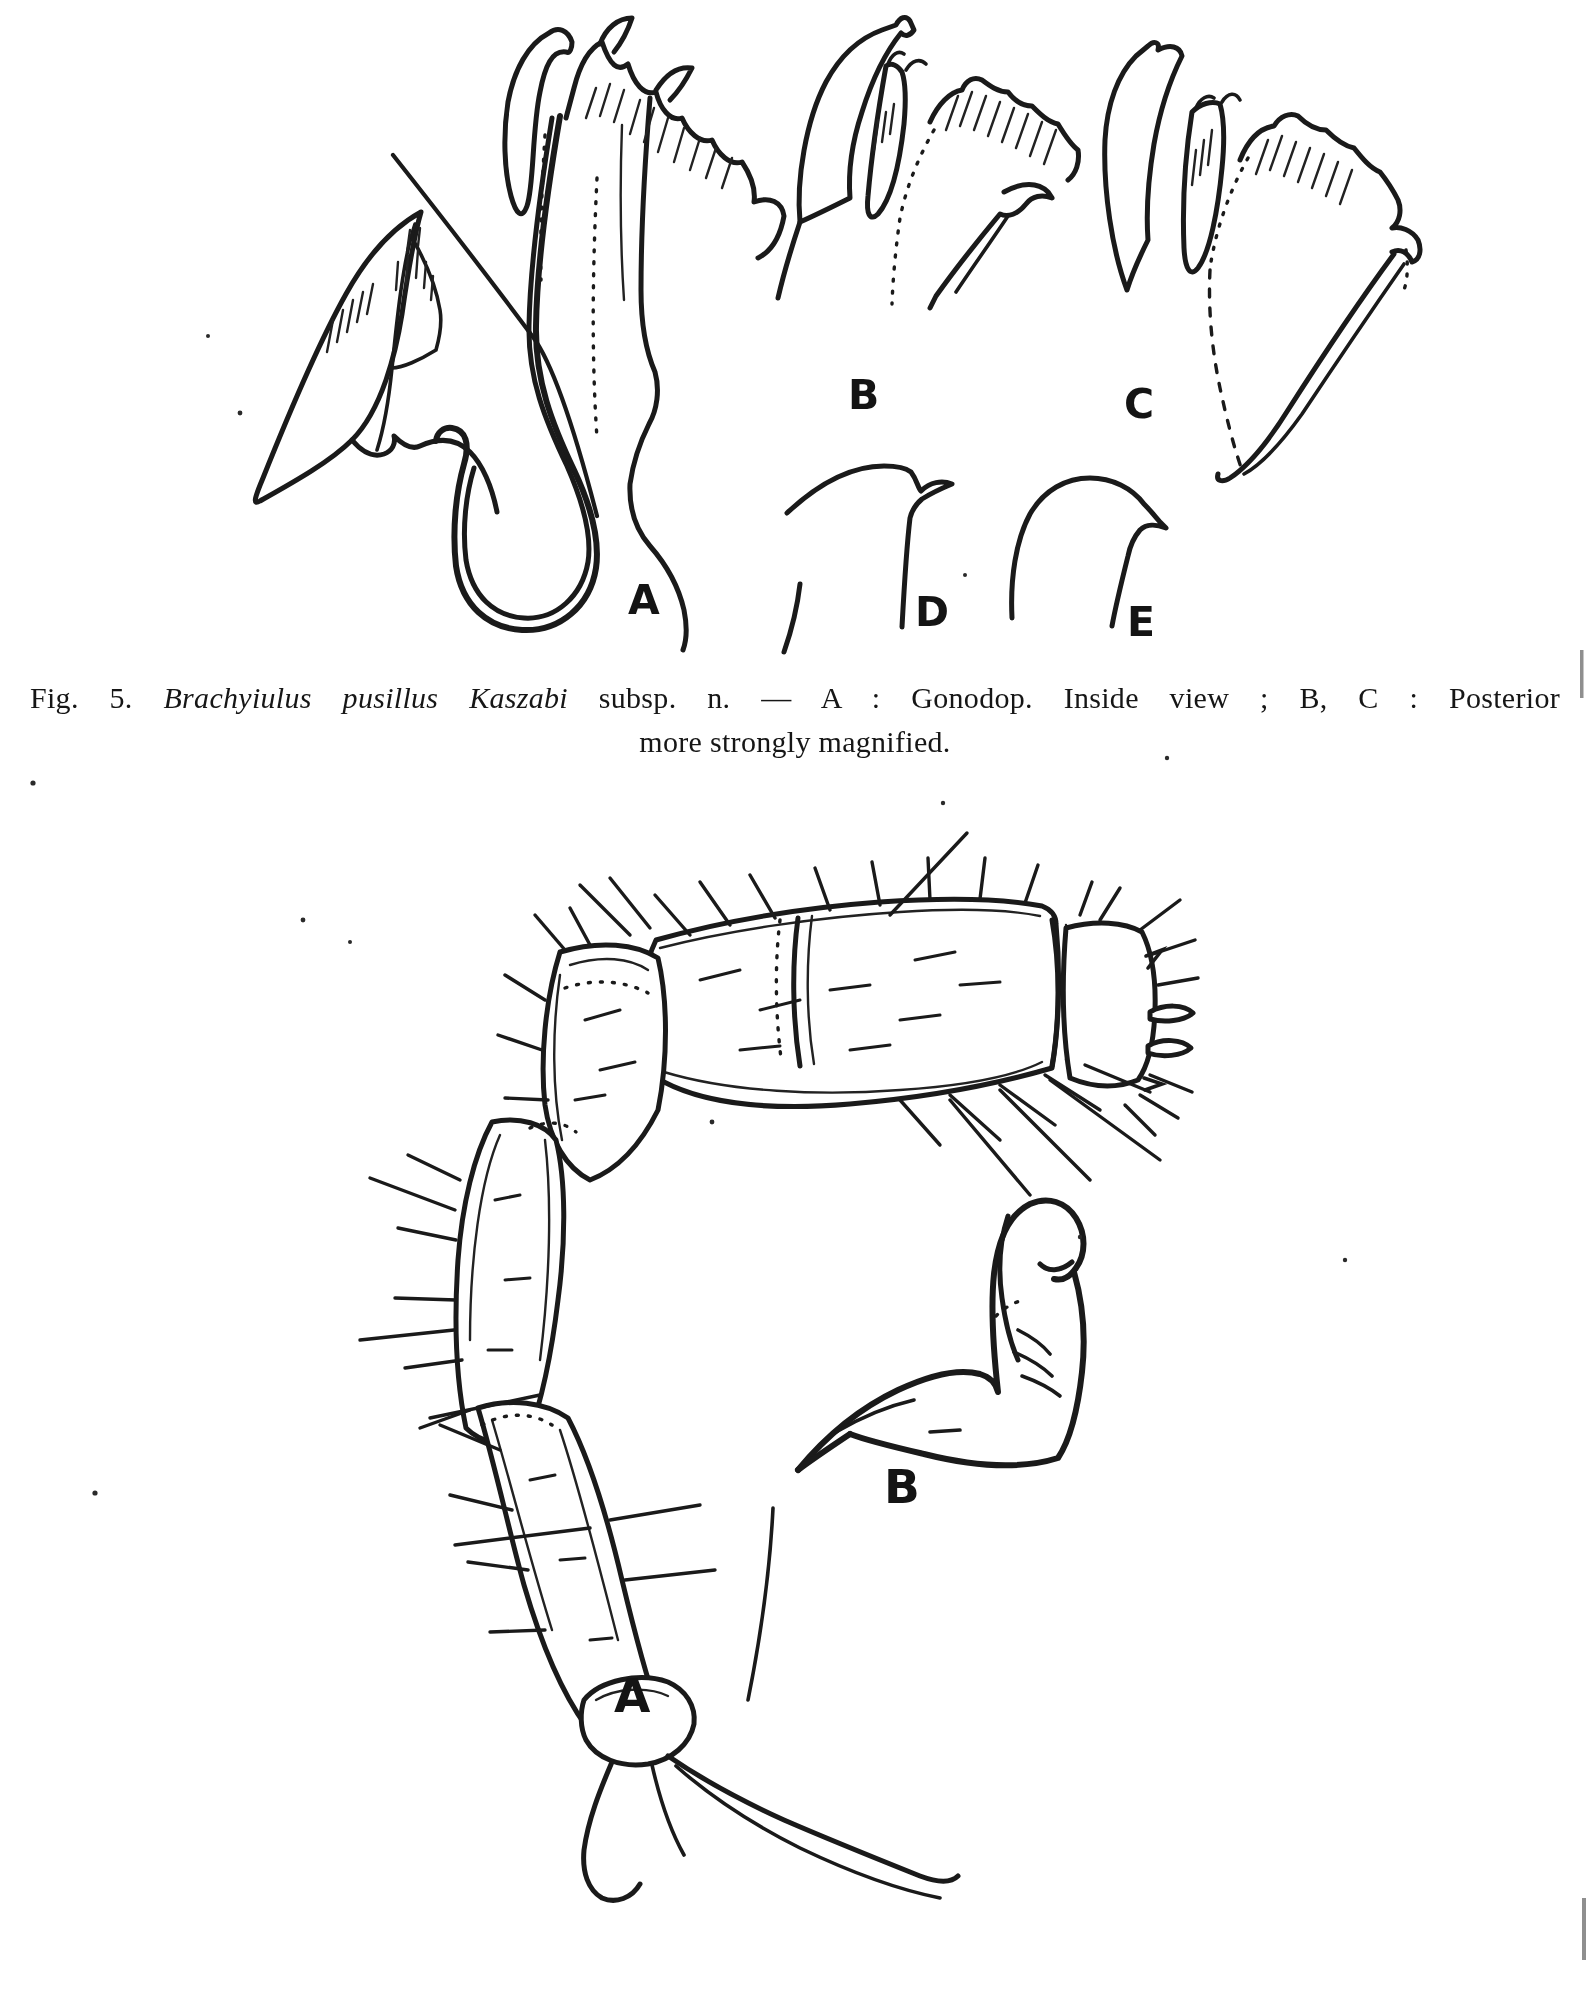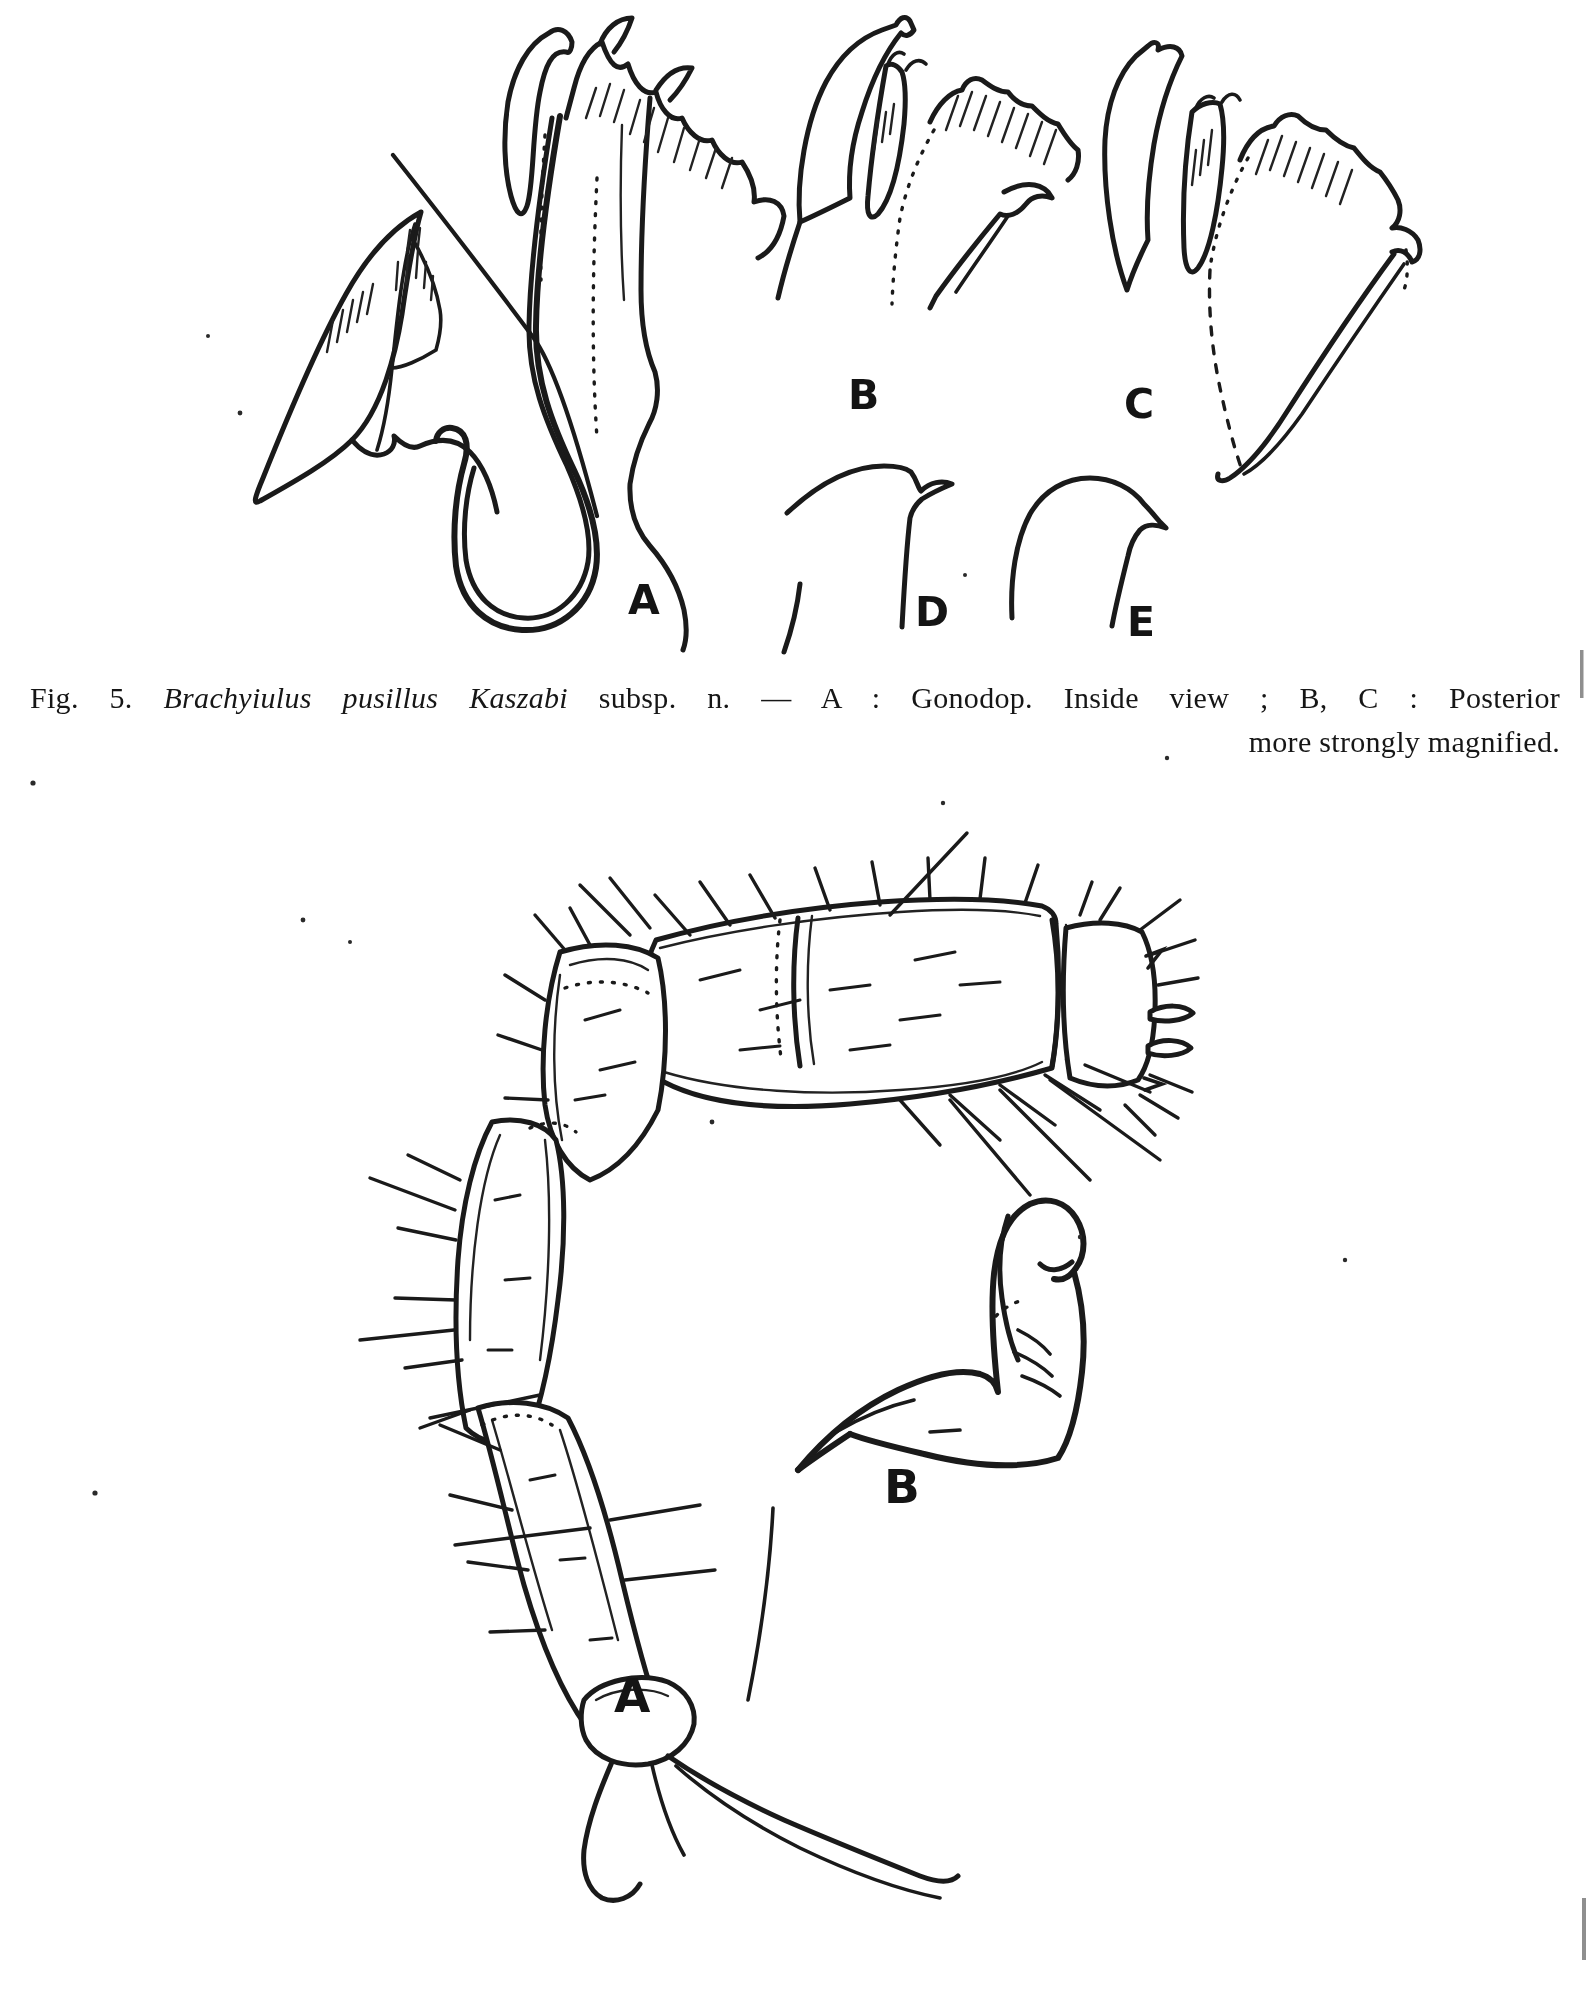--- a/index.html
+++ b/index.html
@@ -26,21 +26,21 @@
   .caption{
     position:absolute;
     left:30px;
     width:1530px;
     font-size:30px;
     line-height:44px;
     letter-spacing:.3px;
     color:#161616;
   }
   .cap-justify{text-align:justify;text-align-last:justify;}
-  .cap-center{text-align:right;}
+  .cap-center{text-align:center;}
   .sp-italic{font-style:italic;}
   .speck{fill:#2a2a2a;}
   .edge-artifact{fill:#8f8f8f;}
 </style>
 </head>
 <body>
 
 <div class="page">
 
   <svg class="art" viewBox="0 0 1589 2006">

